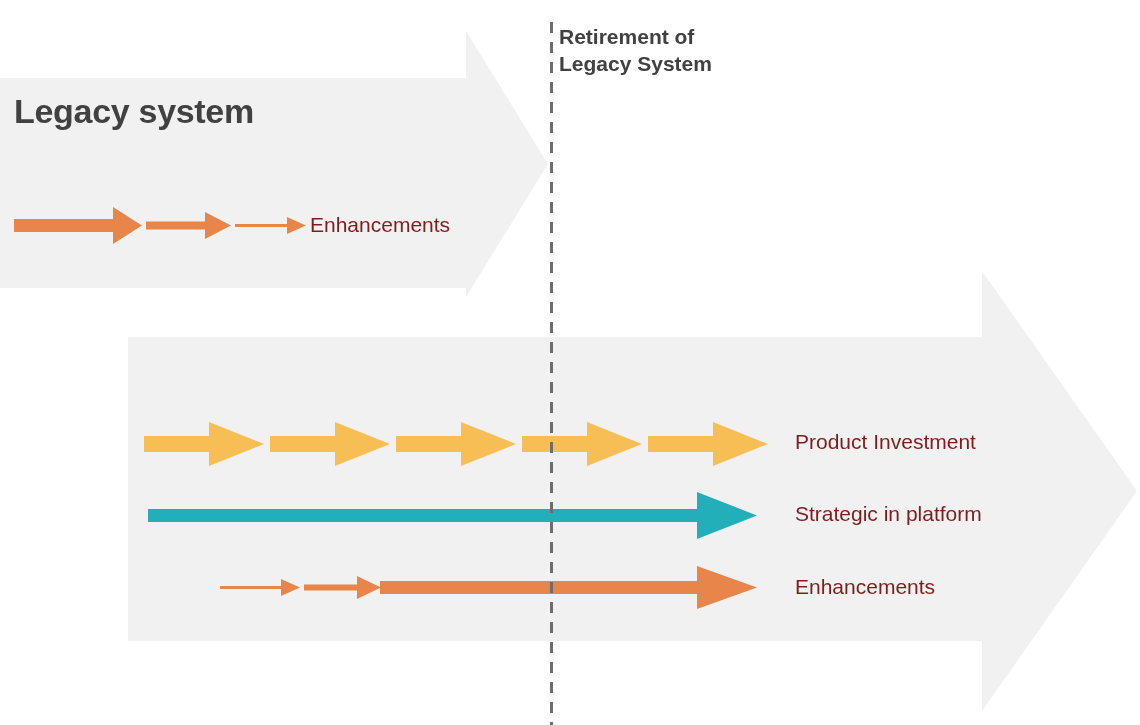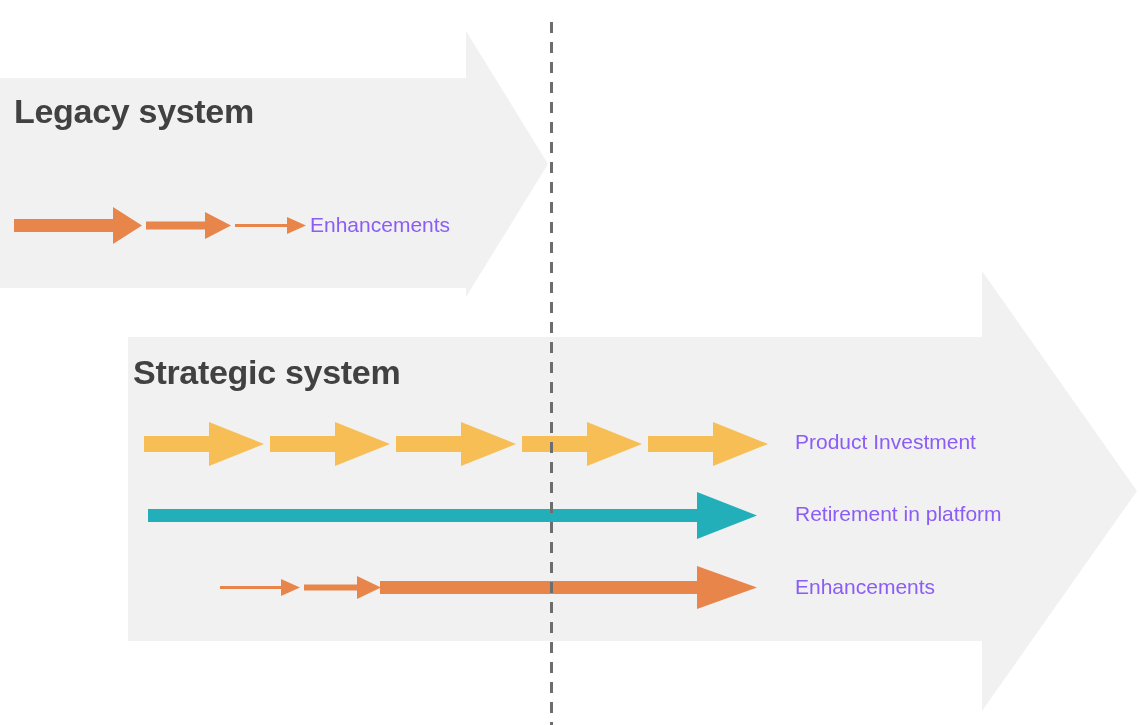--- a/index.html
+++ b/index.html
@@ -42,21 +42,21 @@
     font-weight: bold;
     color: #414141;
     line-height: 1.28;
     white-space: pre-line;
   }
   #retirement-label { left: 559px; top: 24px; }
 
   .track-label {
     position: absolute;
     font-size: 21px;
-    color: #8b5cf6;
+    color: #7f1d1d;
     white-space: nowrap;
   }
   #label-legacy-enhancements { left: 310px; top: 213px; }
   #label-product-expansion   { left: 795px; top: 430px; }
   #label-investment-platform { left: 795px; top: 502px; }
   #label-strategic-enh       { left: 795px; top: 575px; }
 </style>
 </head>
 <body>
 
@@ -96,24 +96,25 @@
       <polygon fill="#e8854a" points="304,584.5 357,584.5 357,576 381,587.5 357,599 357,590.5 304,590.5"></polygon>
 
       <polygon fill="#e8854a" points="380,581 697,581 697,566 757,587.5 697,609 697,594 380,594"></polygon>
     </g>
 
     <line x1="551.5" y1="22" x2="551.5" y2="725" stroke="#6d6d6d" stroke-width="3" stroke-dasharray="11 9"></line>
   </svg>
 
   <div class="band-title" id="legacy-title">Legacy system</div>
 
-  <div class="band-title" id="strategic-title">Strategic system</div>
 
+  <div class="milestone-label" id="retirement-label">Retirement of
+Legacy System</div>
 
   <div class="track-label" id="label-legacy-enhancements">Enhancements</div>
 
   <div class="track-label" id="label-product-expansion">Product Investment</div>
 
-  <div class="track-label" id="label-investment-platform">Retirement in platform</div>
+  <div class="track-label" id="label-investment-platform">Strategic in platform</div>
 
   <div class="track-label" id="label-strategic-enh">Enhancements</div>
 
 </div>
 
 </body></html>

